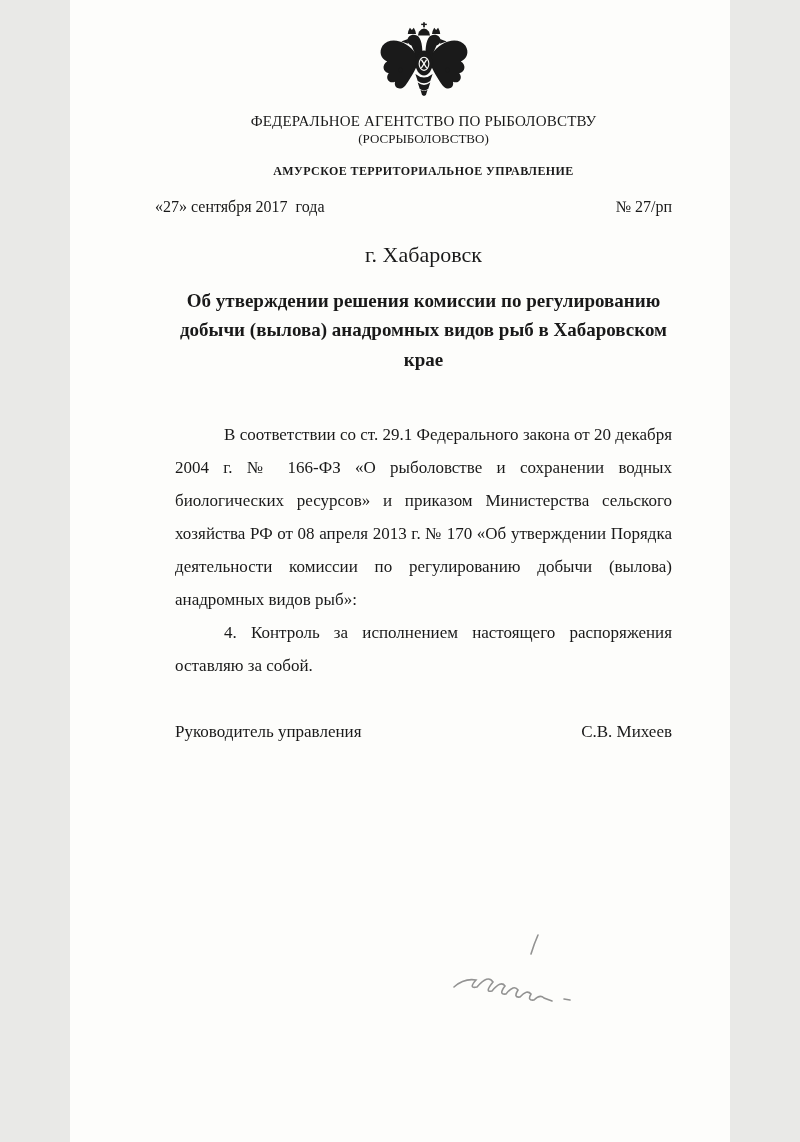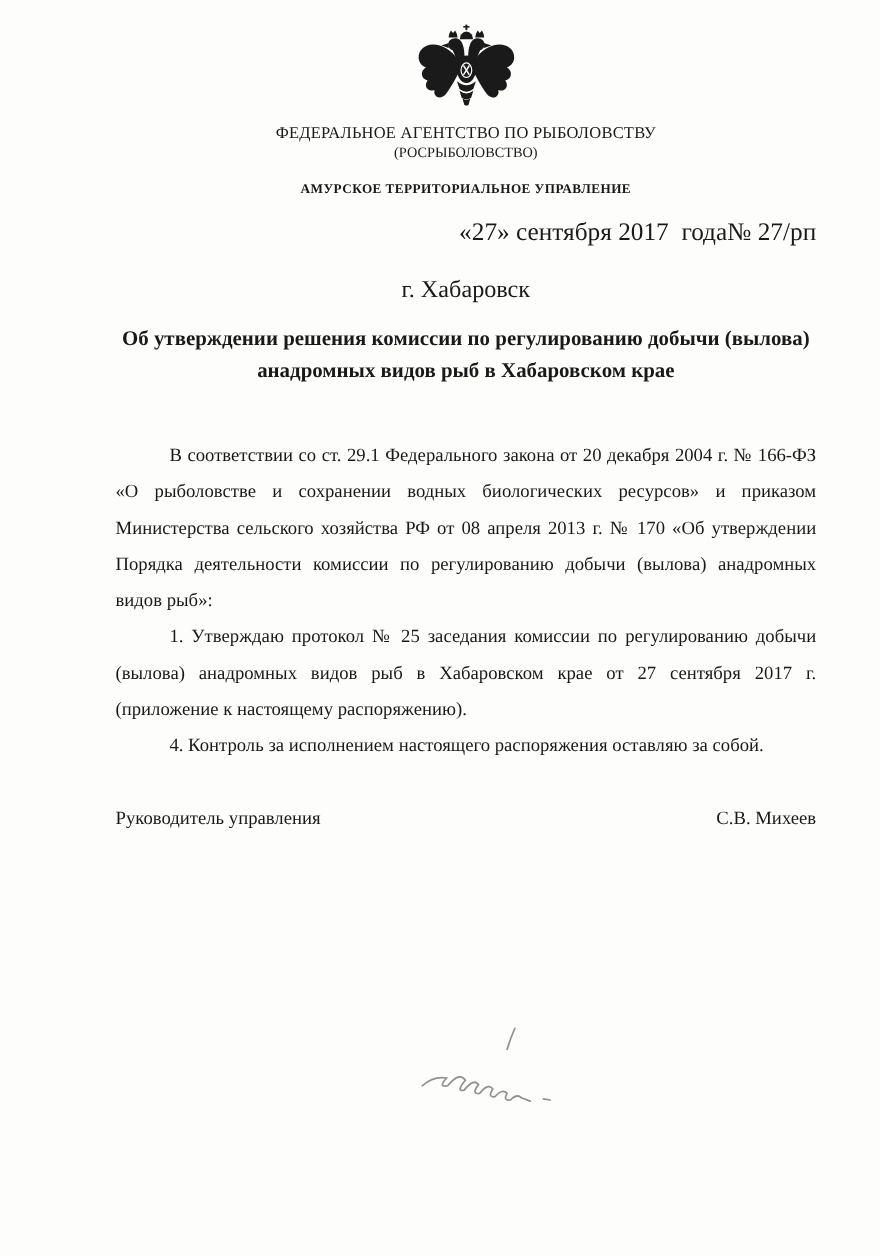--- a/index.html
+++ b/index.html
@@ -1,35 +1,35 @@
 <!DOCTYPE html>
 <html><head>
 <meta charset="utf-8">
 <style>
   html, body { margin: 0; padding: 0; background: #e9e9e7; }
   .page {
     position: relative;
-    width: 800px; height: 1142px;
+    width: 660px; height: 1142px;
     margin: 0 auto;
     background: #fdfdfb;
     color: #191919;
     font-family: "Liberation Serif", "DejaVu Serif", serif;
     box-sizing: border-box;
     padding: 22px 58px 0 105px;
     overflow: hidden;
   }
   .center { text-align: center; }
   .emblem-wrap { text-align: center; height: 82px; }
   .agency-line1 { font-size: 15px; letter-spacing: .2px; margin-top: 9px; }
   .agency-line2 { font-size: 13px; margin-top: 1px; }
   .dept { font-size: 12px; font-weight: bold; letter-spacing: .4px; margin-top: 17px; }
   .doctype { font-size: 19px; font-weight: bold; letter-spacing: 7px; margin-top: 22px; }
   .meta-row {
-    display: flex; justify-content: flex-end; align-items: baseline;
-    font-size: 23px; margin-top: 19px;
+    display: flex; justify-content: space-between; align-items: baseline;
+    font-size: 16px; margin-top: 19px;
   }
   .meta-row .date { white-space: pre-wrap; margin-left: -20px; }
   .city { font-size: 22px; margin-top: 26px; }
   .title { font-size: 19px; font-weight: bold; line-height: 1.55; margin-top: 18px; }
   .body-text { margin-top: 44px; font-size: 17px; line-height: 33px; text-align: justify; }
   .body-text p { margin: 0; text-indent: 49px; }
   .sig-row {
     display: flex; justify-content: space-between;
     margin-top: 40px; font-size: 17px; text-align: right;
   }
@@ -85,21 +85,20 @@
     <span class="date">«27» сентября 2017  года</span>
     <span class="number">№ 27/рп</span>
   </div>
 
   <div class="center city">г. Хабаровск</div>
 
   <div class="center title">Об утверждении решения комиссии по регулированию добычи (вылова) анадромных видов рыб в Хабаровском крае</div>
 
   <div class="body-text">
     <p>В соответствии со ст. 29.1 Федерального закона от 20 декабря 2004 г. № 166-ФЗ «О рыболовстве и сохранении водных биологических ресурсов» и приказом Министерства сельского хозяйства РФ от 08 апреля 2013 г. № 170 «Об утверждении Порядка деятельности комиссии по регулированию добычи (вылова) анадромных видов рыб»:</p>
-    <p>1. Утверждаю протокол № 25 заседания комиссии по регулированию добычи (вылова) анадромных видов рыб в Хабаровском крае от 27 сентября 2017 г. (приложение к настоящему распоряжению).</p>
     <p>4. Контроль за исполнением настоящего распоряжения оставляю за собой.</p>
   </div>
 
   <div class="sig-row">
     <span>Руководитель управления</span>
     <span>С.В. Михеев</span>
   </div>
 
   <svg class="sig-svg" width="230" height="90" viewBox="0 0 230 90" aria-hidden="true">
     <g fill="none" stroke="#5a5a5a" stroke-width="1.6" opacity="0.65" stroke-linecap="round">

